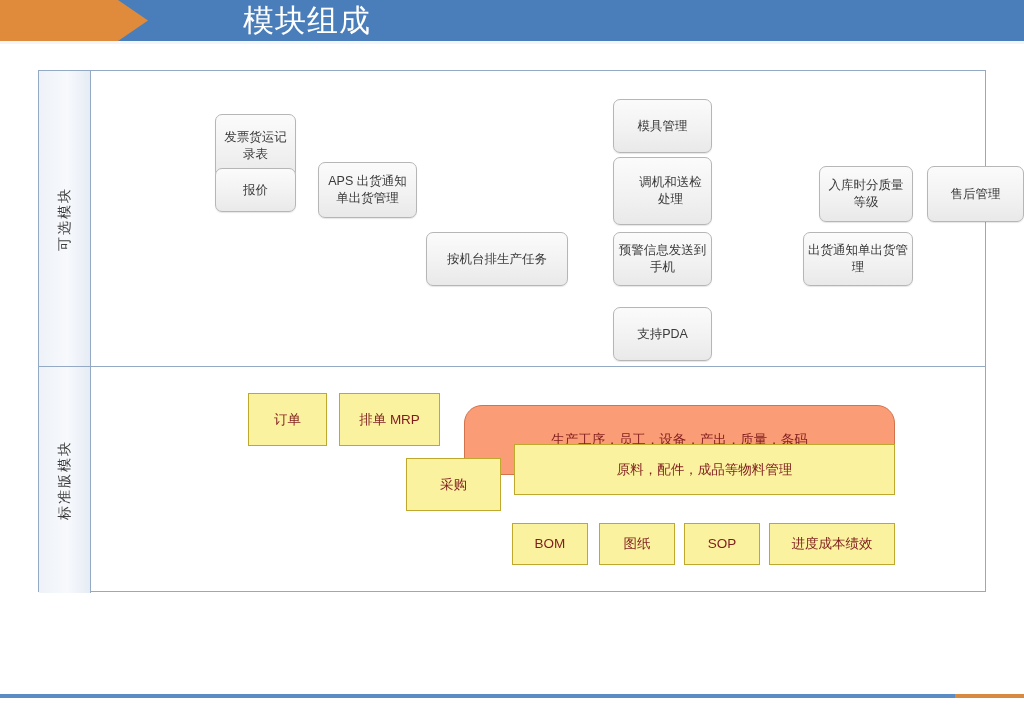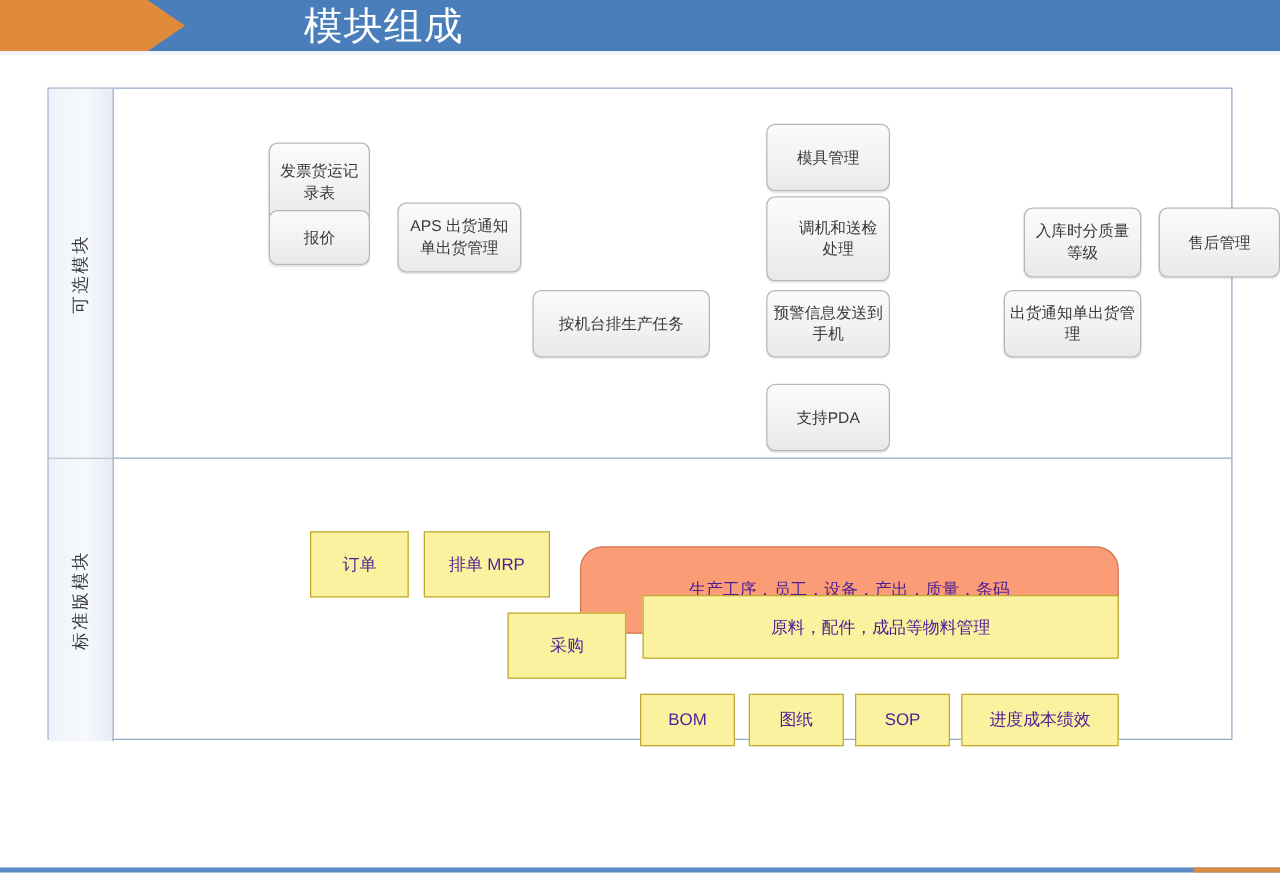--- a/index.html
+++ b/index.html
@@ -122,24 +122,23 @@
 
   
   .flat-box {
     position: absolute;
     box-sizing: border-box;
     display: flex;
     align-items: center;
     justify-content: center;
     text-align: center;
     font-size: 13.5px;
-    color: #4c1d95;
+    color: #7f1d1d;
     line-height: 1.3;
     padding: 2px 4px;
-    margin-top: 32px;
   }
   .flat-box.yellow {
     background: #fbf2a0;
     border: 1px solid #bfa82e;
   }
   .flat-box.orange {
     background: #fa9c76;
     border: 1px solid #d2734d;
   }
 

